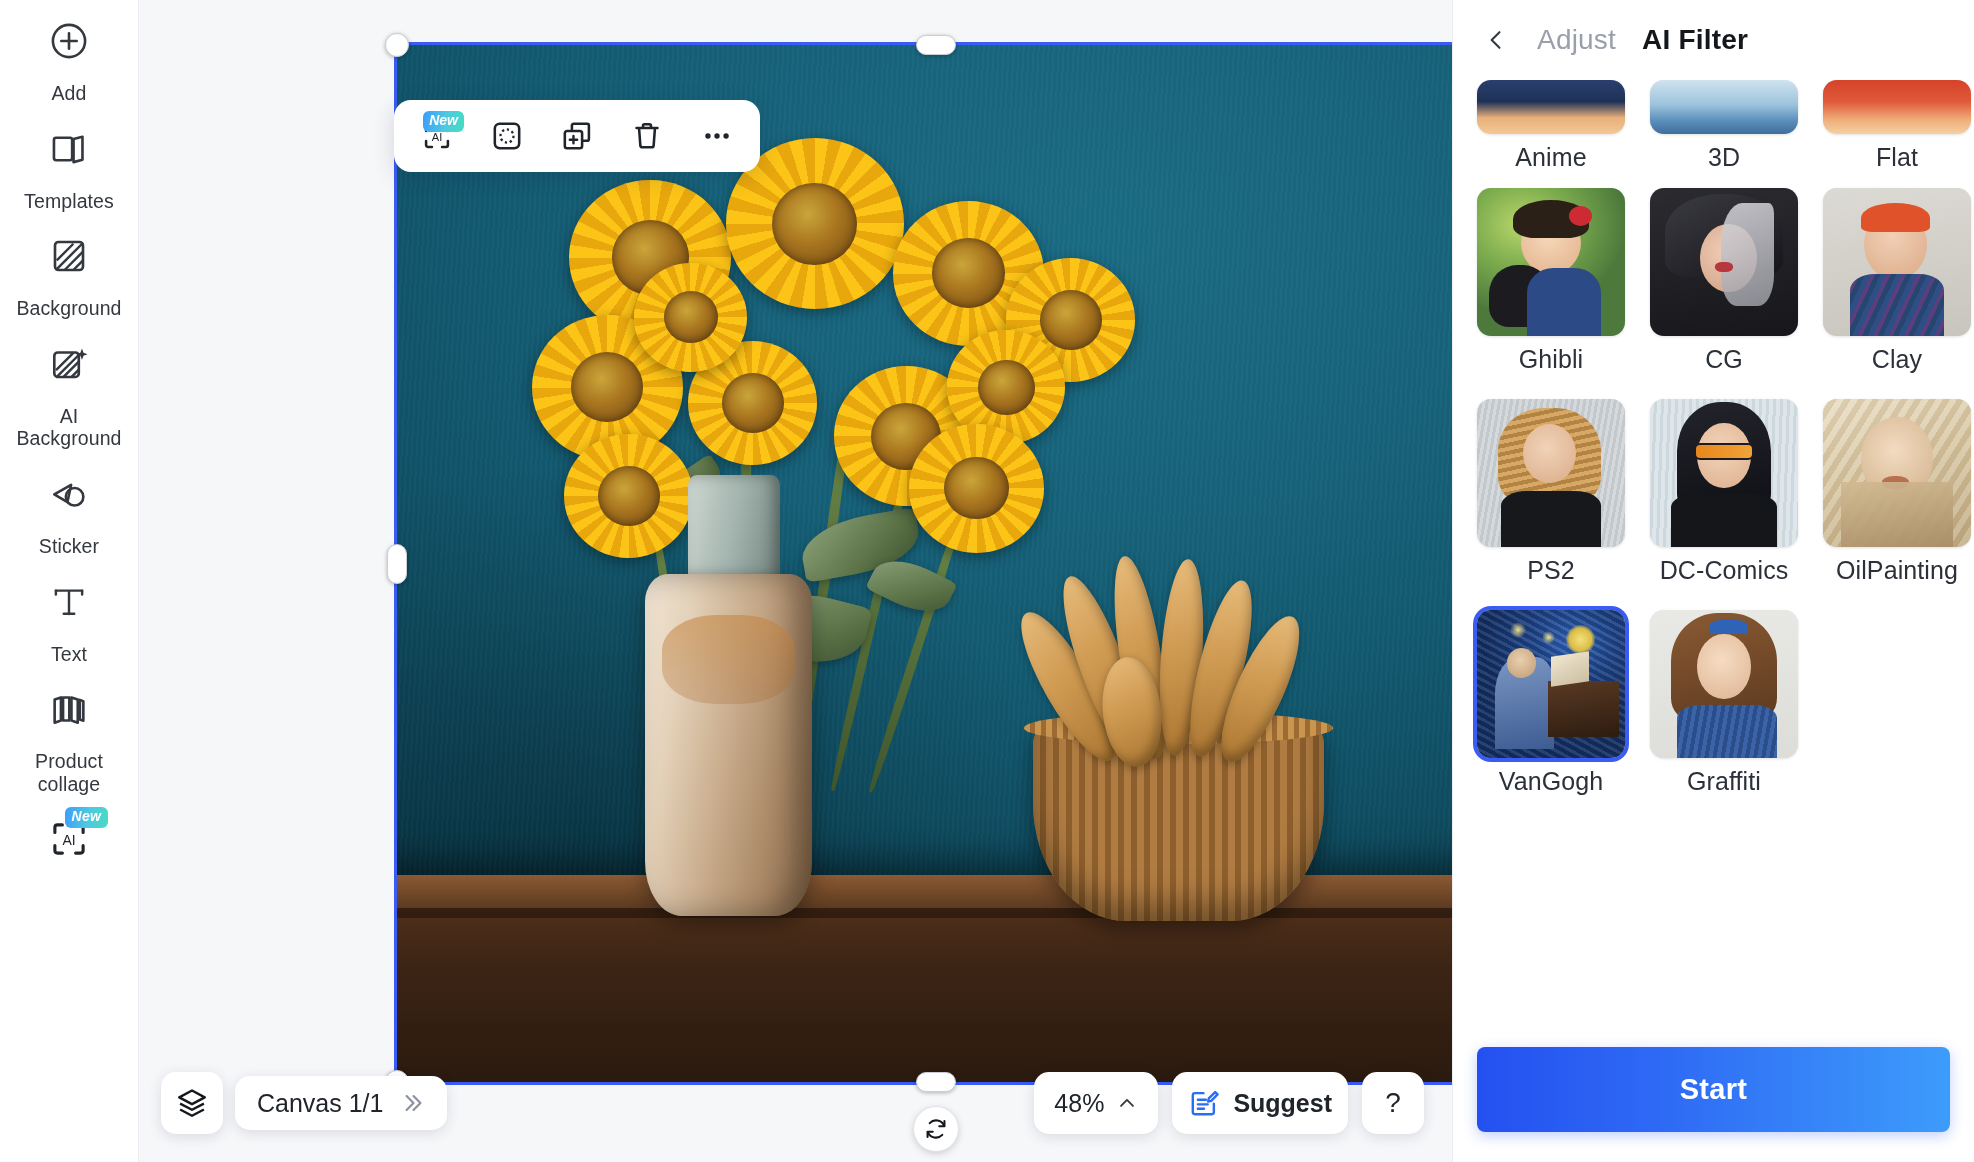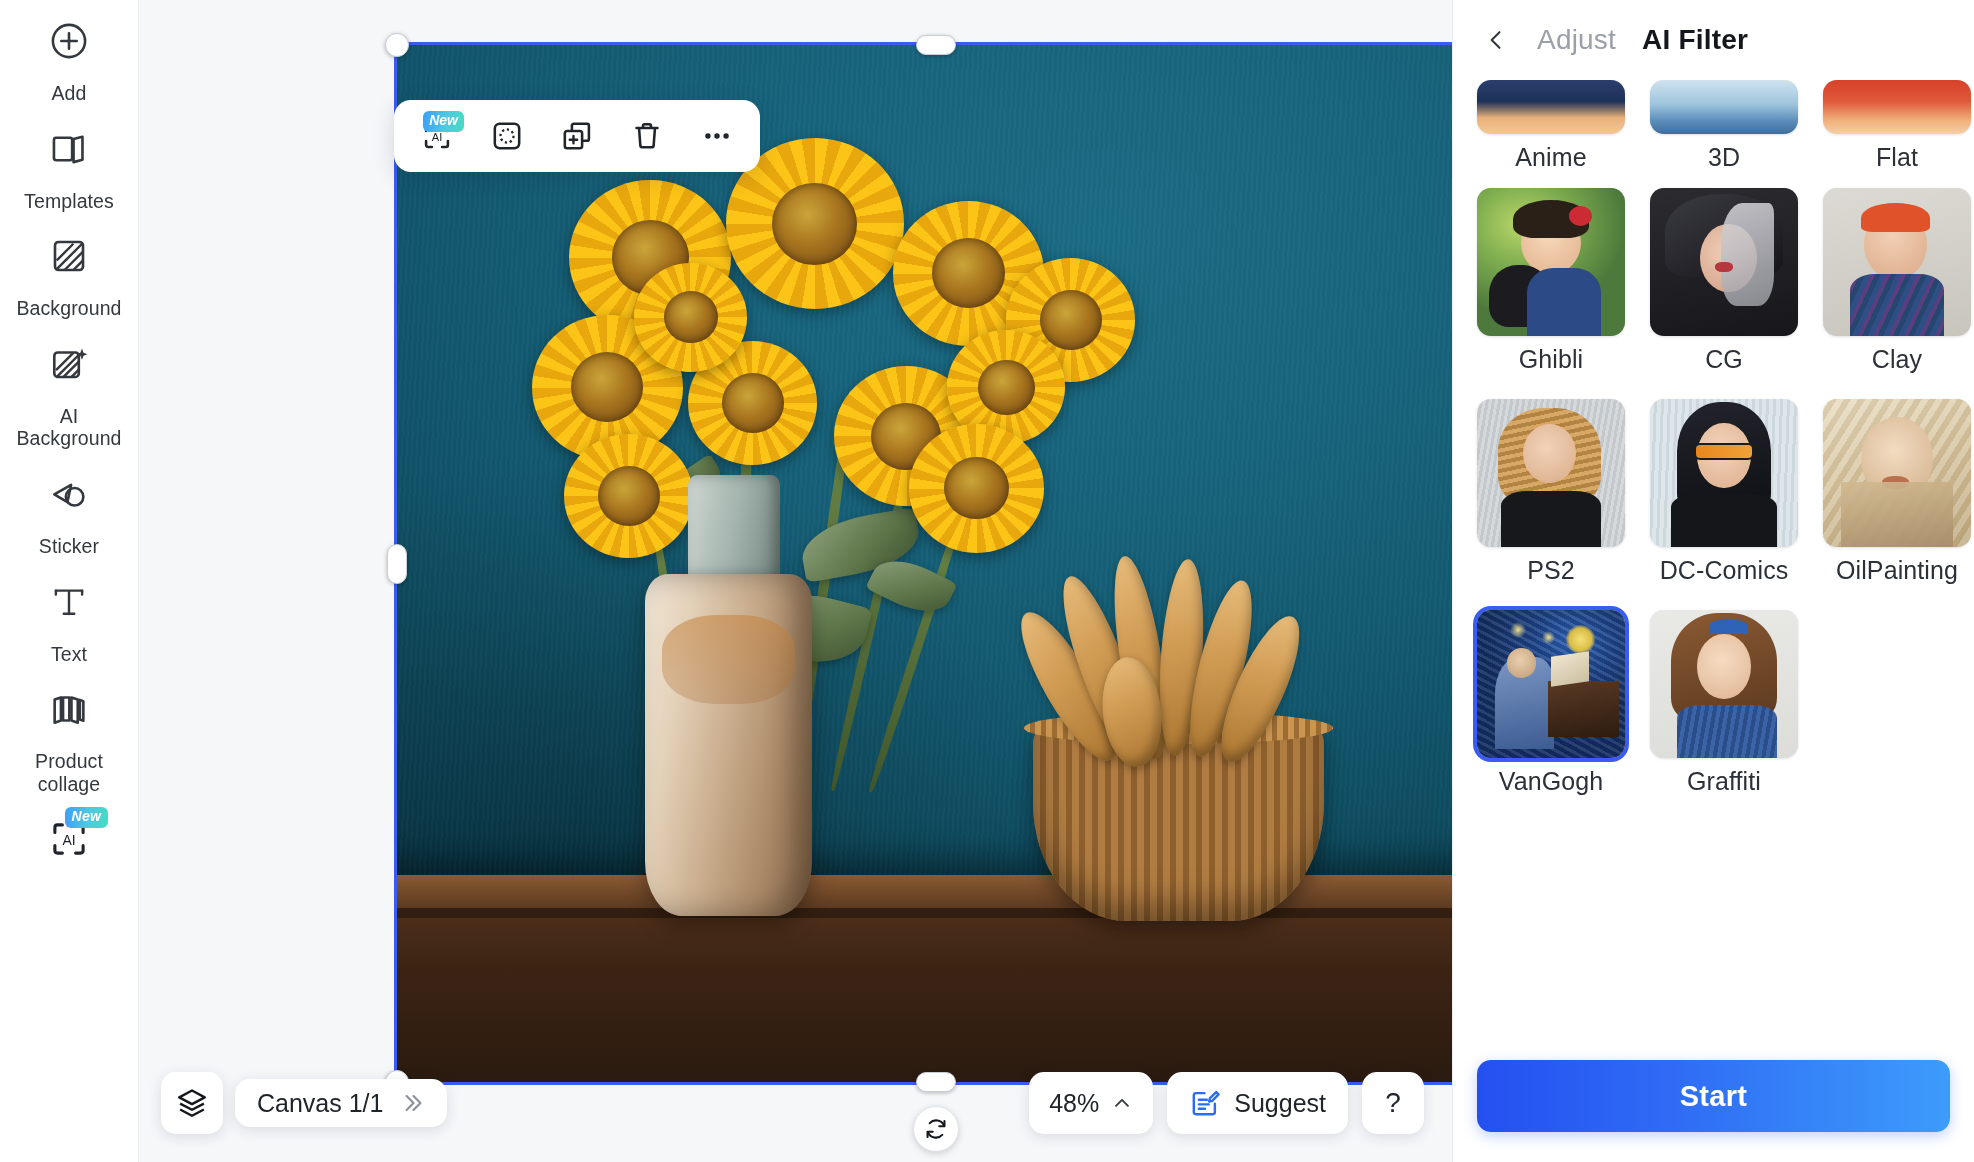--- a/index.html
+++ b/index.html
@@ -219,27 +219,27 @@
     position:absolute; left:22px; bottom:28px;
     display:flex; align-items:center; gap:12px; z-index:7;
   }
   .pill{
     background:#fff; border-radius:15px;
     box-shadow:0 3px 14px rgba(20,30,60,.13);
     display:flex; align-items:center; justify-content:center;
     cursor:pointer;
   }
   .pill-square{ width:62px; height:62px; }
-  .pill-canvas{ height:48px; padding:0 22px; gap:16px; font-size:25px; color:#20242b; }
+  .pill-canvas{ height:54px; padding:0 22px; gap:16px; font-size:25px; color:#20242b; }
   .bottom-right{
     position:absolute; right:28px; bottom:28px;
     display:flex; align-items:center; gap:14px; z-index:7;
   }
   .pill-zoom{ height:62px; padding:0 20px; gap:12px; font-size:25px; color:#20242b; }
-  .pill-suggest{ height:62px; padding:0 22px; gap:13px; font-size:25px; color:#20242b; }
+  .pill-suggest{ height:62px; padding:0 16px; gap:13px; font-size:25px; color:#20242b;font-weight:bold; }
   .pill-help{ width:62px; height:62px; font-size:28px; color:#20242b; }
 
   
   .right-panel{
     width: 522px; flex: 0 0 522px; height:100%;
     background:#fff; border-left:1px solid #ebedf0;
     display:flex; flex-direction:column;
     position:relative;
   }
   .rp-header{
@@ -285,21 +285,21 @@
   .row-clip{ height:54px; overflow:hidden; }
 
   
   .art{ position:absolute; inset:0; }
   .face{ position:absolute; border-radius:50%; }
 
   .start-wrap{
     flex:0 0 auto; padding:20px 24px 30px 24px;
   }
   .start-btn{
-    width:100%; height:72px; border:none; border-radius:14px;
+    width:100%; height:85px; border:none; border-radius:8px;
     background:linear-gradient(90deg,#2450f0 0%,#2f6cf5 42%,#3d9cfb 100%);
     color:#fff; font-size:29px; font-weight:bold; letter-spacing:.3px;
     cursor:pointer;
     box-shadow:0 4px 14px rgba(45,100,245,.3);
   }
 </style>
 </head>
 <body>
 
 <div class="app">

